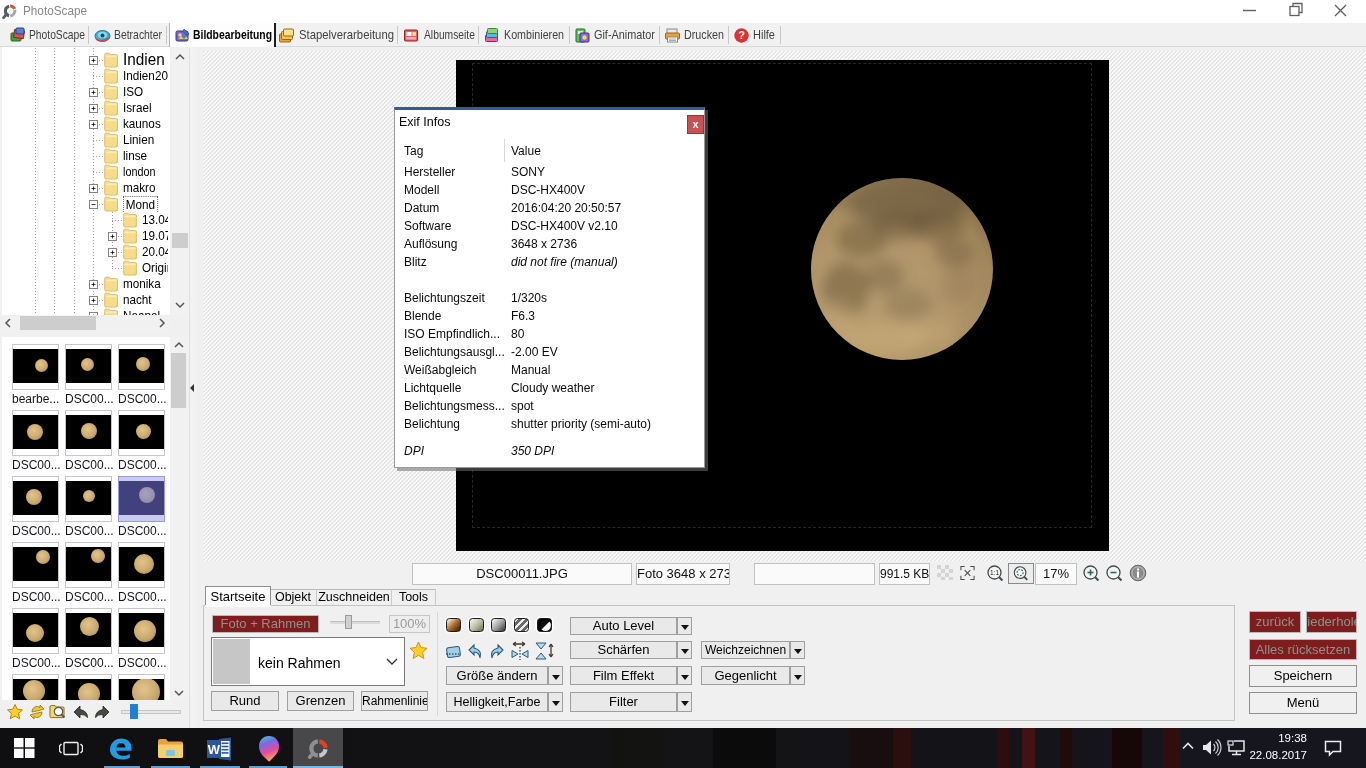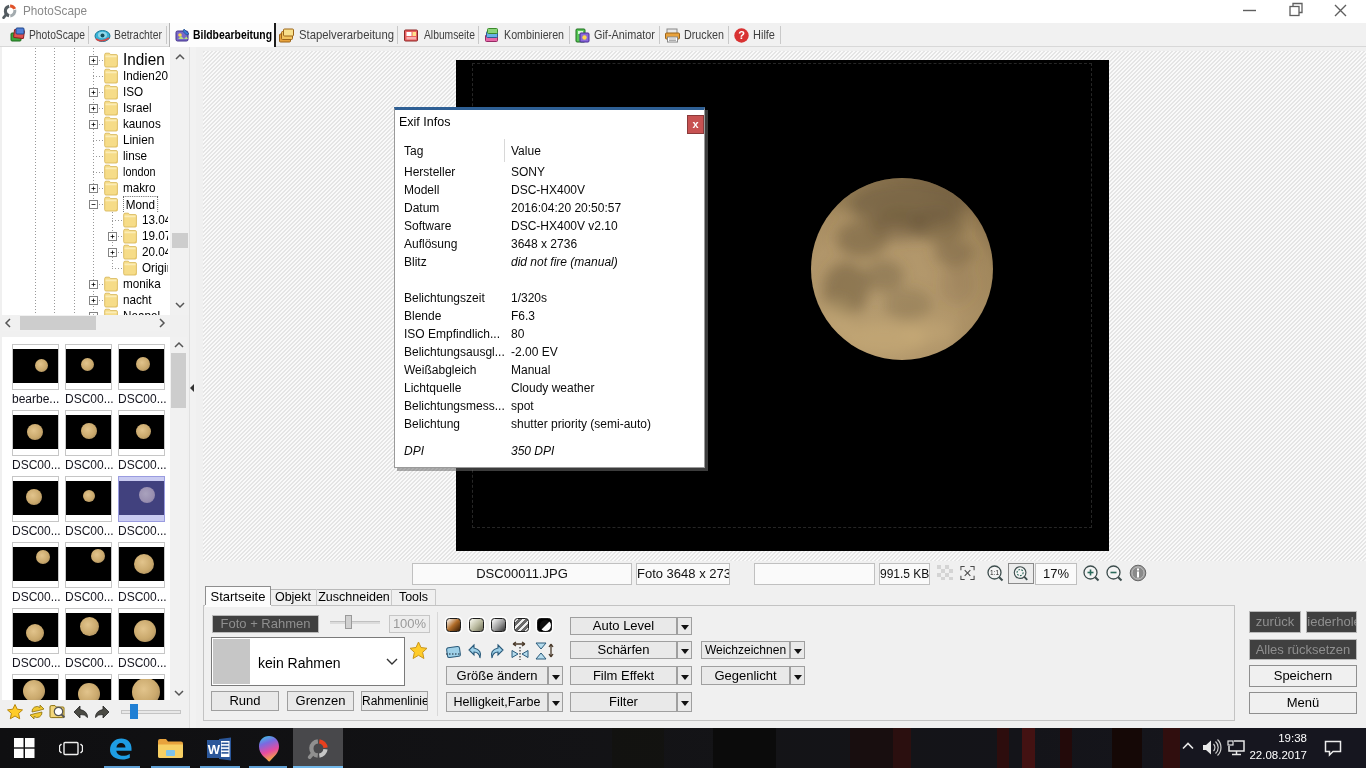--- a/index.html
+++ b/index.html
@@ -6,21 +6,21 @@
 html,body { width:1366px; height:768px; overflow:hidden; font-family:"Liberation Sans",sans-serif; background:#f0f0f0; }
 .abs { position:absolute; }
 #app { position:relative; width:1366px; height:768px; overflow:hidden; }
 .hguide { position:absolute; height:1px; background-image:repeating-linear-gradient(to right,#999 0 1px,transparent 1px 3px); }
 .trow { position:absolute; height:16px; font-size:12px; color:#000; line-height:16px; white-space:nowrap; }
 .tcell { position:absolute; width:47px; height:46px; background:#fff; border:1px solid #c6c6c6; }
 .tlbl { position:absolute; width:54px; font-size:12px; color:#14141e; white-space:nowrap; overflow:hidden; }
 .erow { position:absolute; height:18px; line-height:18px; white-space:nowrap; font-size:12px; color:#0a0a0a; }
 .sbox { position:absolute; height:22px; background:#fafafa; border:1px solid #c0c0c0; font-size:13px; color:#111; text-align:center; line-height:20px; white-space:nowrap; overflow:hidden; }
 .btn { position:absolute; background:#e9e9e9; border:1px solid #9f9f9f; font-size:13px; color:#000; text-align:center; overflow:hidden; }
-.btnd { position:absolute; background:#404040; border:1px solid #b9b9b9; font-size:13px; color:#8f8f8f; text-align:center; overflow:hidden; }
+.btnd { position:absolute; background:#7f1d1d; border:1px solid #b9b9b9; font-size:13px; color:#8f8f8f; text-align:center; overflow:hidden; }
 .mitem { position:absolute; top:25px; height:20px; font-size:13.5px; color:#5a5a5a; line-height:20px; white-space:nowrap; }
 .msep { position:absolute; top:26px; width:1px; height:18px; background:#c9c9c9; }
 .trayt { position:absolute; color:#fff; font-size:11.5px; }
 </style>
 </head>
 <body>
 <div id="app">
 <div class="abs" style="left:0;top:0;width:1366px;height:23px;background:#fff;"></div>
 <svg class="abs" style="left:2px;top:4px" width="18" height="16" viewBox="0 0 18 16">
 <g fill="none" stroke-width="3.1">

